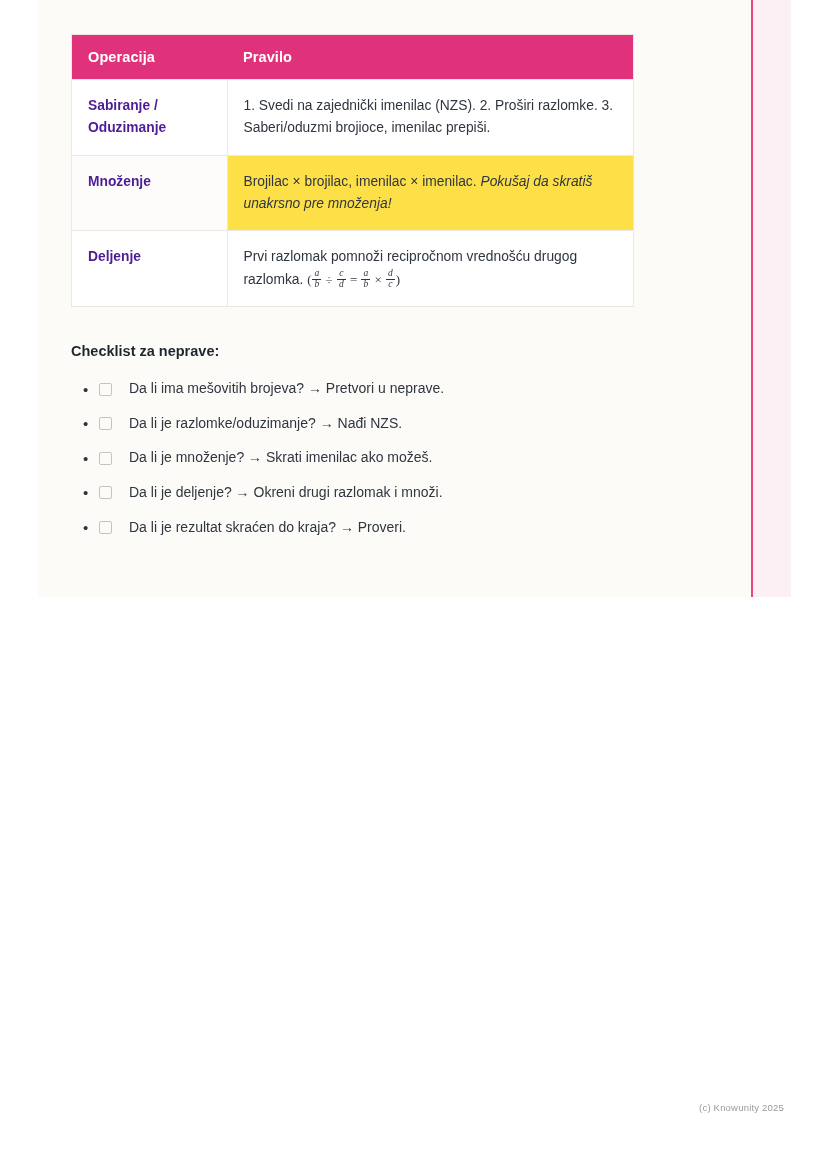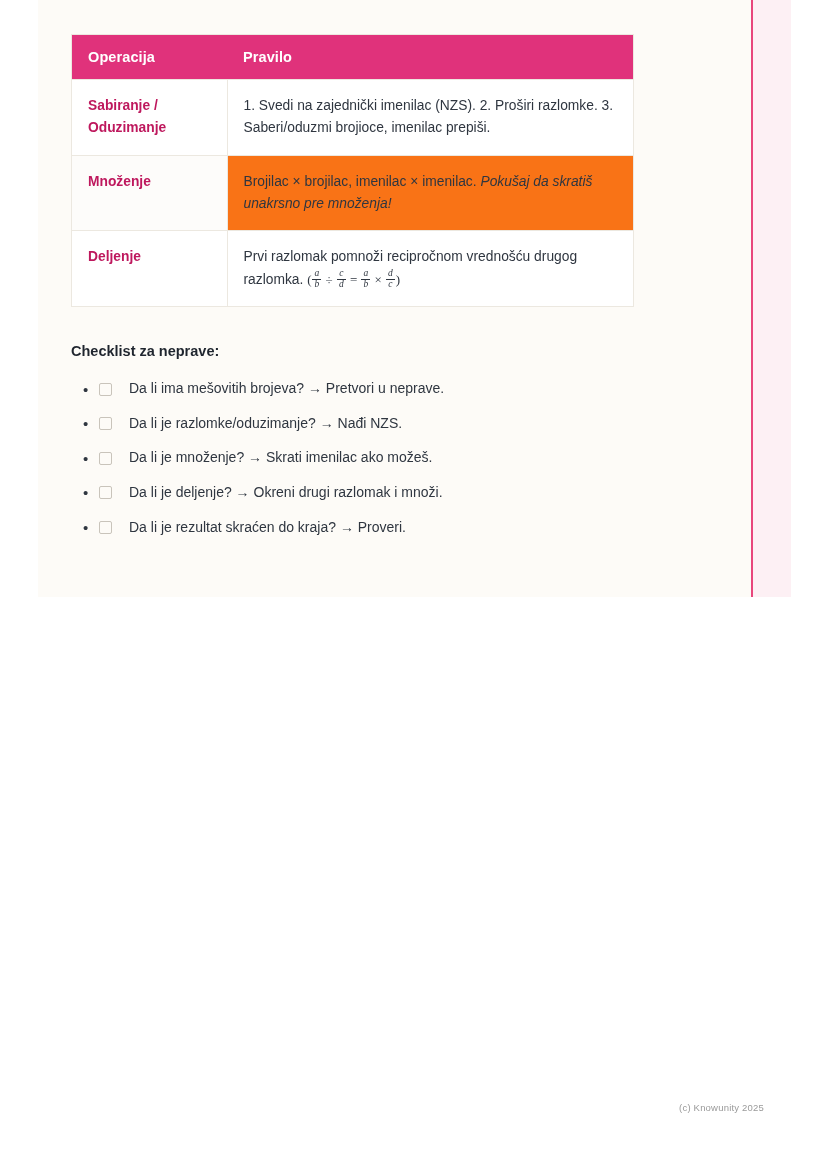--- a/index.html
+++ b/index.html
@@ -66,26 +66,26 @@
   table.rules tbody td {
     border-top: 1px solid #ece8e0;
     padding: 15px 16px;
     vertical-align: top;
     font-size: 13.8px;
     line-height: 1.62;
     color: #2f3640;
   }
   table.rules tbody td.op {
     font-weight: bold;
-    color: #be185d;
+    color: #4c1d95;
     width: 123px;
     border-right: 1px solid #ece8e0;
     background: #ffffff;
   }
-  table.rules tbody tr:nth-child(2) td { background: #f97316; }
+  table.rules tbody tr:nth-child(2) td { background: #fde047; }
   table.rules tbody tr:nth-child(2) td.op { background: #fdfcfa; }
 
   .ital { font-style: italic; }
 
   
   .frac {
     display: inline-block;
     vertical-align: middle;
     text-align: center;
     font-size: 9.5px;
@@ -132,21 +132,21 @@
     border-radius: 2px;
     background: #fdfbf7;
     flex: 0 0 11px;
     margin-right: 17px;
   }
   ul.checklist li .txt { line-height: 1.4; }
 
   
   .footer {
     position: absolute;
-    right: 64px;
+    right: 44px;
     top: 1102px;
     font-size: 9.5px;
     color: #9a9a9a;
     letter-spacing: 0.2px;
   }
 </style>
 </head>
 <body>
 
 <div class="page">

